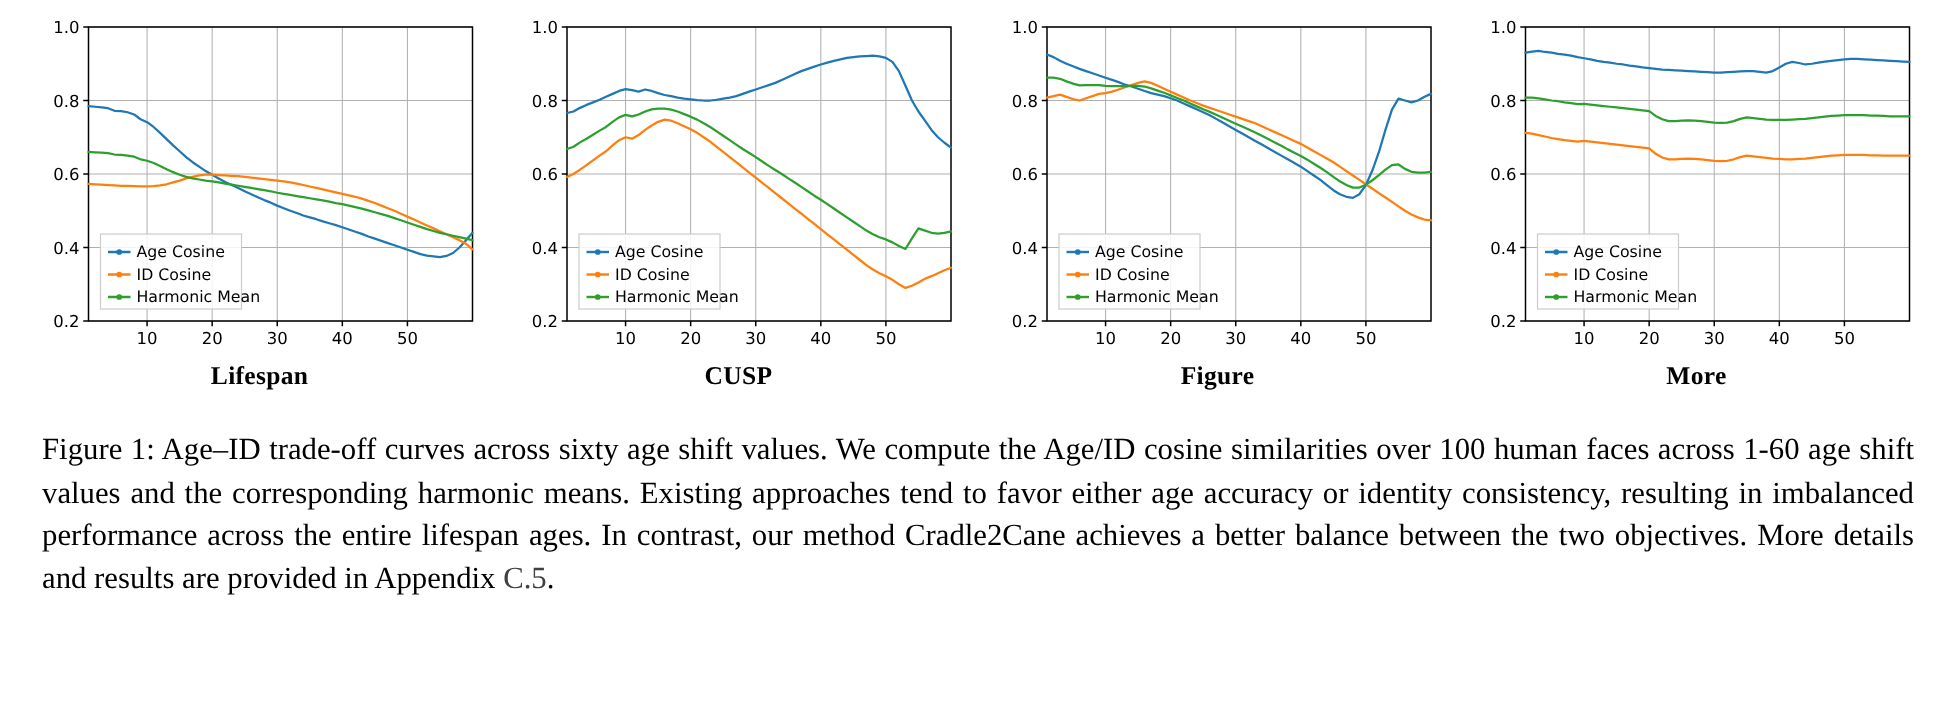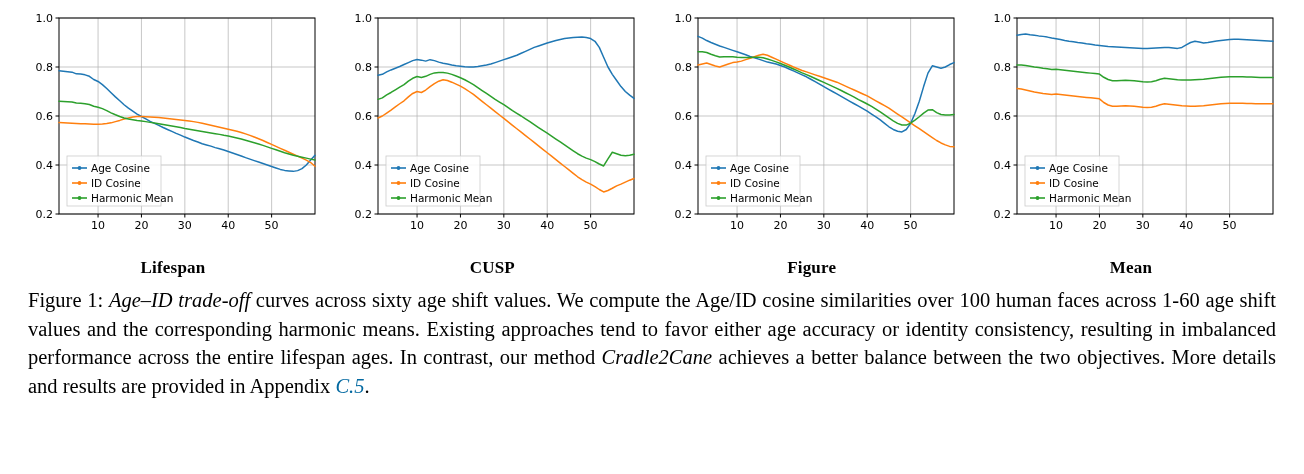--- a/index.html
+++ b/index.html
@@ -38,36 +38,36 @@
     width: 300px;
     height: 232px;
   }
   svg.plot {
     display: block;
   }
   .panel-title {
     font-family: "Liberation Serif", serif;
     font-weight: bold;
     font-size: 17px;
-    margin-top: 18px;
+    margin-top: 1px;
     letter-spacing: 0.2px;
   }
   .caption {
     position: absolute;
     left: 28px;
     right: 28px;
     top: 286px;
     font-family: "Liberation Serif", serif;
     font-size: 20.5px;
     line-height: 1.40;
     text-align: justify;
     text-justify: inter-word;
   }
-  .caption .it { font-style: italic; }
-  .caption .ref { color: #0369a1; font-style: italic; }
+  .caption .it { }
+  .caption .ref { color: #404040; }
   .tick-label {
     font-family: "DejaVu Sans", sans-serif;
     font-size: 11px;
     fill: #000000;
   }
   .legend-text {
     font-family: "DejaVu Sans", sans-serif;
     font-size: 10.5px;
     fill: #000000;
   }
@@ -277,21 +277,21 @@
             <circle cx="56.5" cy="160" r="1.9" fill="#1f77b4"></circle>
             <text x="68" y="163.5" class="legend-text">Age Cosine</text>
             <line x1="49" y1="175" x2="64" y2="175" stroke="#ff7f0e" stroke-width="1.6"></line>
             <circle cx="56.5" cy="175" r="1.9" fill="#ff7f0e"></circle>
             <text x="68" y="178.5" class="legend-text">ID Cosine</text>
             <line x1="49" y1="190" x2="64" y2="190" stroke="#2ca02c" stroke-width="1.6"></line>
             <circle cx="56.5" cy="190" r="1.9" fill="#2ca02c"></circle>
             <text x="68" y="193.5" class="legend-text">Harmonic Mean</text>
           </svg>
       </div>
-      <div class="panel-title">Mean</div>
+      <div class="panel-title">More</div>
     </div>
 
   </div>
 
   <div class="caption">
     <span>Figure 1: </span><span class="it">Age–ID trade-off</span><span> curves across sixty age shift values. We compute the Age/ID cosine similarities over 100 human faces across 1-60 age shift values and the corresponding harmonic means. Existing approaches tend to favor either age accuracy or identity consistency, resulting in imbalanced performance across the entire lifespan ages. In contrast, our method </span><span class="it">Cradle2Cane</span><span> achieves a better balance between the two objectives. More details and results are provided in Appendix </span><span class="ref">C.5</span><span>.</span>
   </div>
 
 </div>
 

